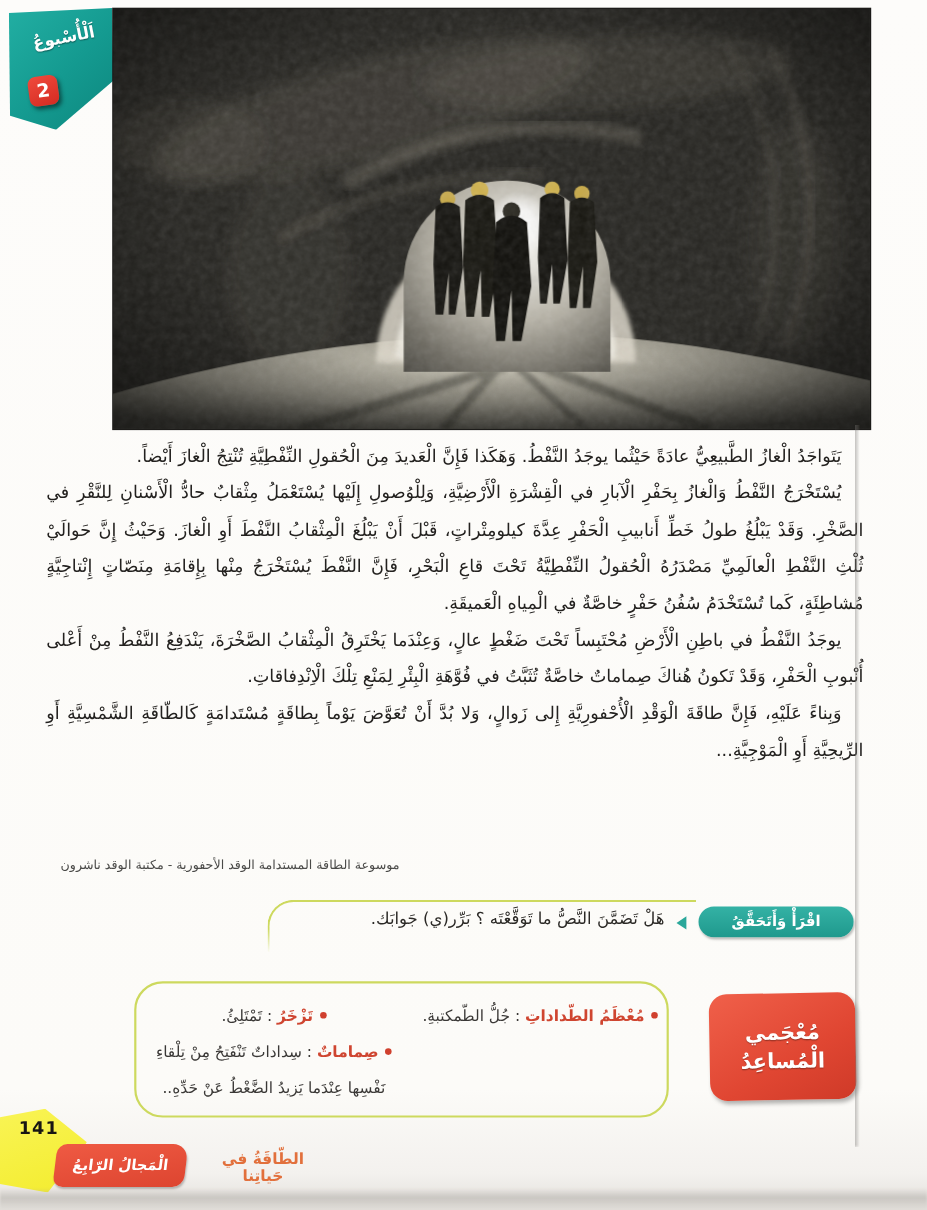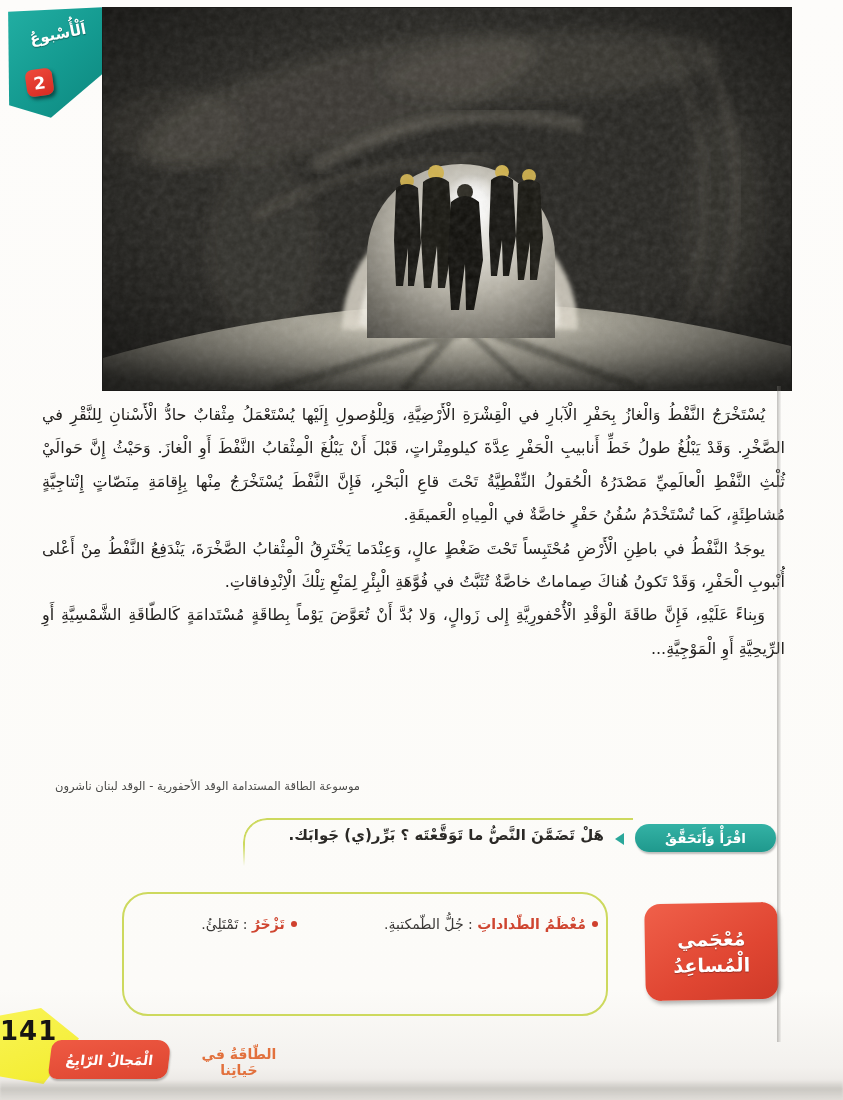--- a/index.html
+++ b/index.html
@@ -68,21 +68,21 @@
     display:flex; align-items:center; justify-content:center;
     box-shadow:1px 2px 2px rgba(0,0,0,.25);
   }
   .check-tri {
     position:absolute; right:152px; top:9px; width:0; height:0;
     border-top:6px solid transparent; border-bottom:6px solid transparent;
     border-right:9px solid #2aa79a;
   }
   .check-q {
     position:absolute; right:172px; top:2px;
-    font-size:15px; color:#2b2926; font-weight:700;
+    font-size:15px; color:#2b2926; font-weight:400;
   }
 
   
   .gloss-bracket {
     position:absolute; left:122px; top:892px; width:486px; height:124px;
     border:2.5px solid #cdd95e; border-radius:26px;
   }
   .gloss-badge {
     position:absolute; left:645px; top:903px; width:133px; height:97px;
     background:linear-gradient(150deg,#f0604a 0%, #e04632 60%, #cf3a28 100%);
@@ -106,22 +106,22 @@
   .gloss-item .term { color:#cf4530; font-weight:bold; }
   .gloss-item .def  { color:#3a3836; }
 
   
   .footer-arrow {
     position:absolute; left:0; top:1008px; width:79px; height:76px;
     background:linear-gradient(160deg,#f9f455 0%, #f3ec2e 100%);
     clip-path:polygon(0 10%, 52% 0, 100% 40%, 55% 100%, 0 90%);
   }
   .footer-page-num {
-    position:absolute; left:0; top:1016px;
-    font-size:26px; font-weight:bold; color:#171513; letter-spacing:1px;
+    position:absolute; left:17px; top:1016px;
+    font-size:16px; font-weight:bold; color:#171513; letter-spacing:1px;
   }
   .footer-domain {
     position:absolute; left:50px; top:1040px; width:119px; height:39px;
     background:linear-gradient(170deg,#ef5a43,#dd4530);
     border-radius:9px 14px 10px 9px; transform:skewX(-7deg);
     color:#fff; font-size:13.5px; font-weight:bold;
     display:flex; align-items:center; justify-content:center;
     box-shadow:1px 2px 2px rgba(0,0,0,.25);
   }
   .footer-unit {
@@ -232,44 +232,46 @@
         <circle cx="426" cy="168" r="7" fill="#c8aa4a"></circle>
         <path d="M 415 176 Q 426 167 437 176 L 440 230 L 434 272 L 427 272 L 427 234 L 421 272 L 415 272 L 413 228 Z" fill="#16150f"></path>
       </g>
 
       <rect width="688" height="382" filter="url(#noise)" opacity="0.30"></rect>
       <rect width="688" height="382" fill="url(#vign)"></rect>
     </svg>
   </div>
 
   <div class="article">
+    <p>يَتَواجَدُ الْغازُ الطَّبيعِيُّ عادَةً حَيْثُما يوجَدُ النَّفْطُ. وَهَكَذا فَإِنَّ الْعَديدَ مِنَ الْحُقولِ النِّفْطِيَّةِ تُنْتِجُ الْغازَ أَيْضاً.</p>
     <p>يُسْتَخْرَجُ النَّفْطُ وَالْغازُ بِحَفْرِ الْآبارِ في الْقِشْرَةِ الْأَرْضِيَّةِ، وَلِلْوُصولِ إِلَيْها يُسْتَعْمَلُ مِثْقابٌ حادُّ الْأَسْنانِ لِلنَّقْرِ في الصَّخْرِ. وَقَدْ يَبْلُغُ طولُ خَطِّ أَنابيبِ الْحَفْرِ عِدَّةَ كيلومِتْراتٍ، قَبْلَ أَنْ يَبْلُغَ الْمِثْقابُ النَّفْطَ أَوِ الْغازَ. وَحَيْثُ إِنَّ حَوالَيْ ثُلْثِ النَّفْطِ الْعالَمِيِّ مَصْدَرُهُ الْحُقولُ النِّفْطِيَّةُ تَحْتَ قاعِ الْبَحْرِ، فَإِنَّ النَّفْطَ يُسْتَخْرَجُ مِنْها بِإِقامَةِ مِنَصّاتٍ إِنْتاجِيَّةٍ مُشاطِئَةٍ، كَما تُسْتَخْدَمُ سُفُنُ حَفْرٍ خاصَّةٌ في الْمِياهِ الْعَميقَةِ.</p>
     <p>يوجَدُ النَّفْطُ في باطِنِ الْأَرْضِ مُحْتَبِساً تَحْتَ ضَغْطٍ عالٍ، وَعِنْدَما يَخْتَرِقُ الْمِثْقابُ الصَّخْرَةَ، يَنْدَفِعُ النَّفْطُ مِنْ أَعْلى أُنْبوبِ الْحَفْرِ، وَقَدْ تَكونُ هُناكَ صِماماتٌ خاصَّةٌ تُثَبَّتُ في فُوَّهَةِ الْبِئْرِ لِمَنْعِ تِلْكَ الْاِنْدِفاقاتِ.</p>
     <p>وَبِناءً عَلَيْهِ، فَإِنَّ طاقَةَ الْوَقْدِ الْأُحْفورِيَّةِ إِلى زَوالٍ، وَلا بُدَّ أَنْ تُعَوَّضَ يَوْماً بِطاقَةٍ مُسْتَدامَةٍ كَالطّاقَةِ الشَّمْسِيَّةِ أَوِ الرِّيحِيَّةِ أَوِ الْمَوْجِيَّةِ...</p>
   </div>
-  <div class="citation">موسوعة الطاقة المستدامة الوقد الأحفورية - الوقد لبنان ناشرون</div>
+  <div class="citation">موسوعة الطاقة المستدامة الوقد الأحفورية - مكتبة الوقد ناشرون</div>
 
   <div class="check-bracket"></div>
   <div class="check-row">
     <div class="check-badge">اقْرَأْ وَأَتَحَقَّقُ</div>
     <div class="check-tri"></div>
     <div class="check-q">هَلْ تَضَمَّنَ النَّصُّ ما تَوَقَّعْتَه ؟ بَرِّر(ي) جَوابَك.</div>
   </div>
 
   <div class="gloss-bracket"></div>
   <div class="gloss-badge">
     <div class="l1">مُعْجَمي</div>
     <div class="l2">الْمُساعِدُ</div>
   </div>
   <div class="gloss-cols">
     <div class="gloss-col">
       <div class="gloss-item"><span class="bullet"></span><span class="term">مُعْظَمُ الطّداداتِ</span><span class="def"> : </span><span class="def">جُلُّ الطّمكتبةِ.</span></div>
     </div>
     <div class="gloss-col">
       <div class="gloss-item"><span class="bullet"></span><span class="term">تَزْخَرُ</span><span class="def"> : </span><span class="def">تَمْتَلِئُ.</span></div>
+      <div class="gloss-item"><span class="bullet"></span><span class="term">صِماماتٌ</span><span class="def"> : </span><span class="def">سِداداتٌ تَنْفَتِحُ مِنْ تِلْقاءِ نَفْسِها عِنْدَما يَزيدُ الضَّغْطُ عَنْ حَدِّهِ..</span></div>
     </div>
   </div>
 
   <div class="footer-arrow"></div>
   <div class="footer-page-num">141</div>
   <div class="footer-domain">الْمَجالُ الرّابِعُ</div>
   <div class="footer-unit">الطّاقَةُ في حَياتِنا</div>
 
   <div class="page-edge-right"></div>
   <div class="page-edge-bottom"></div>

